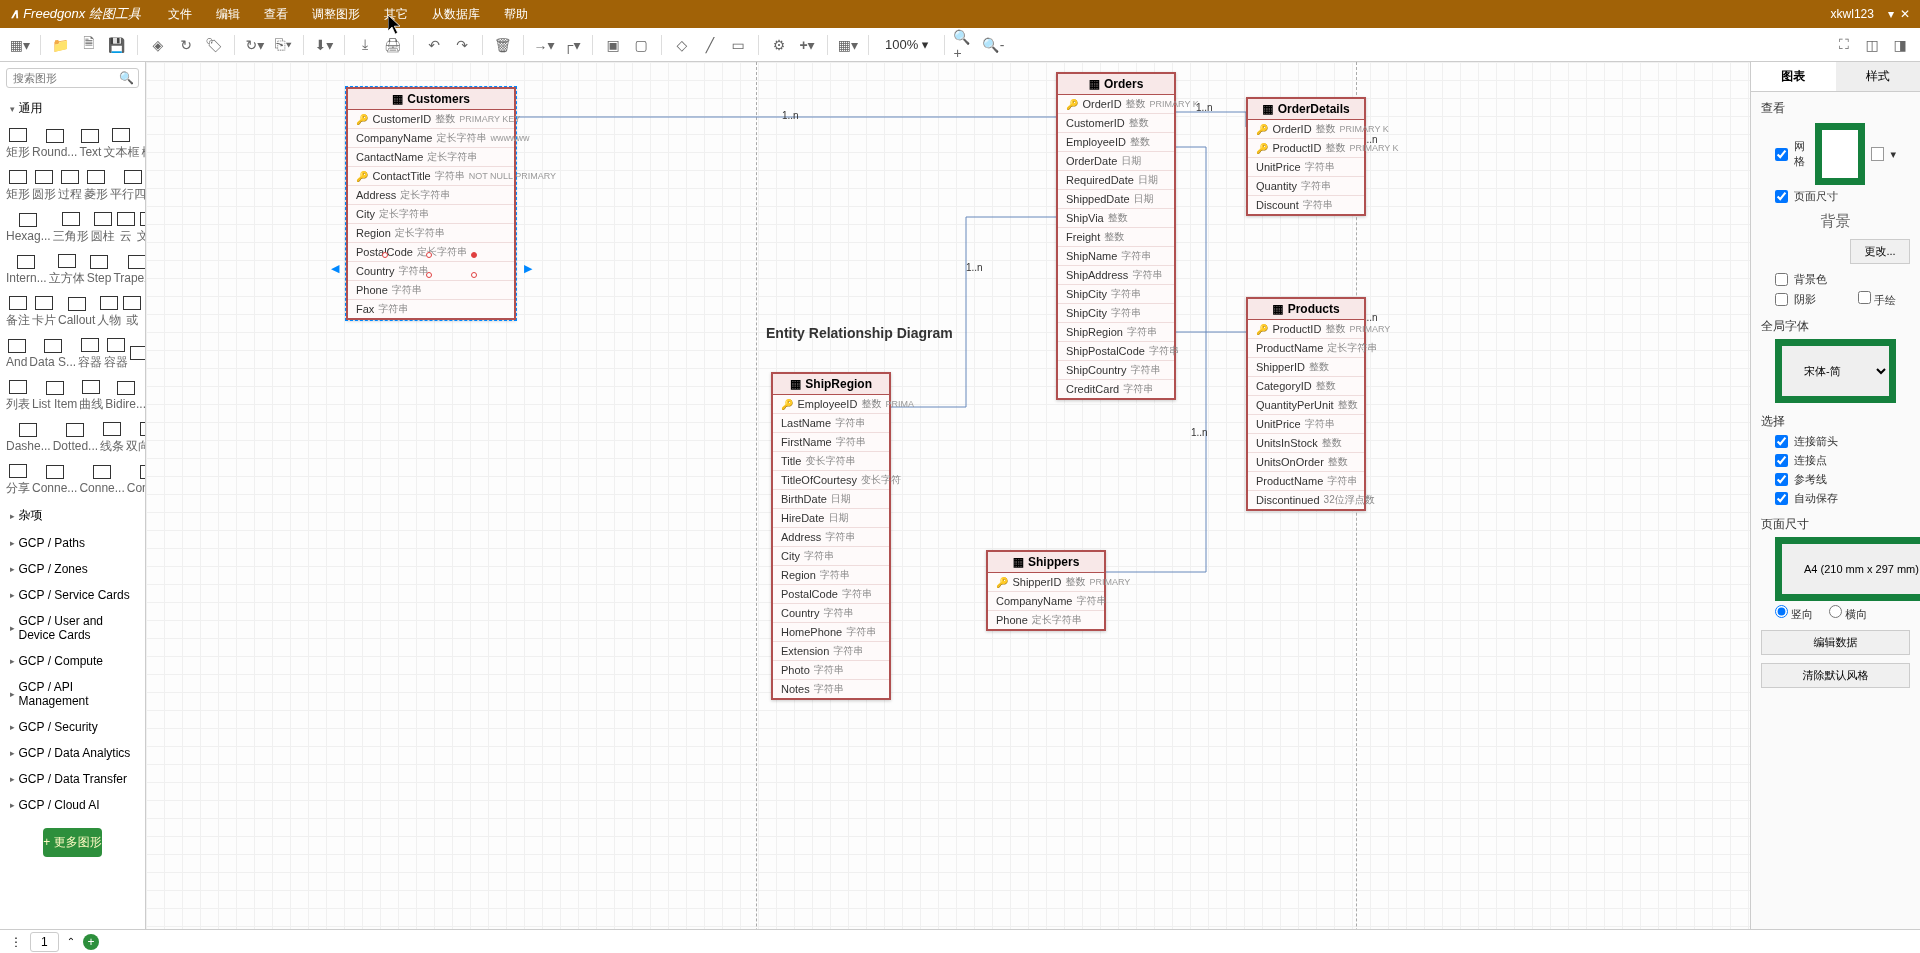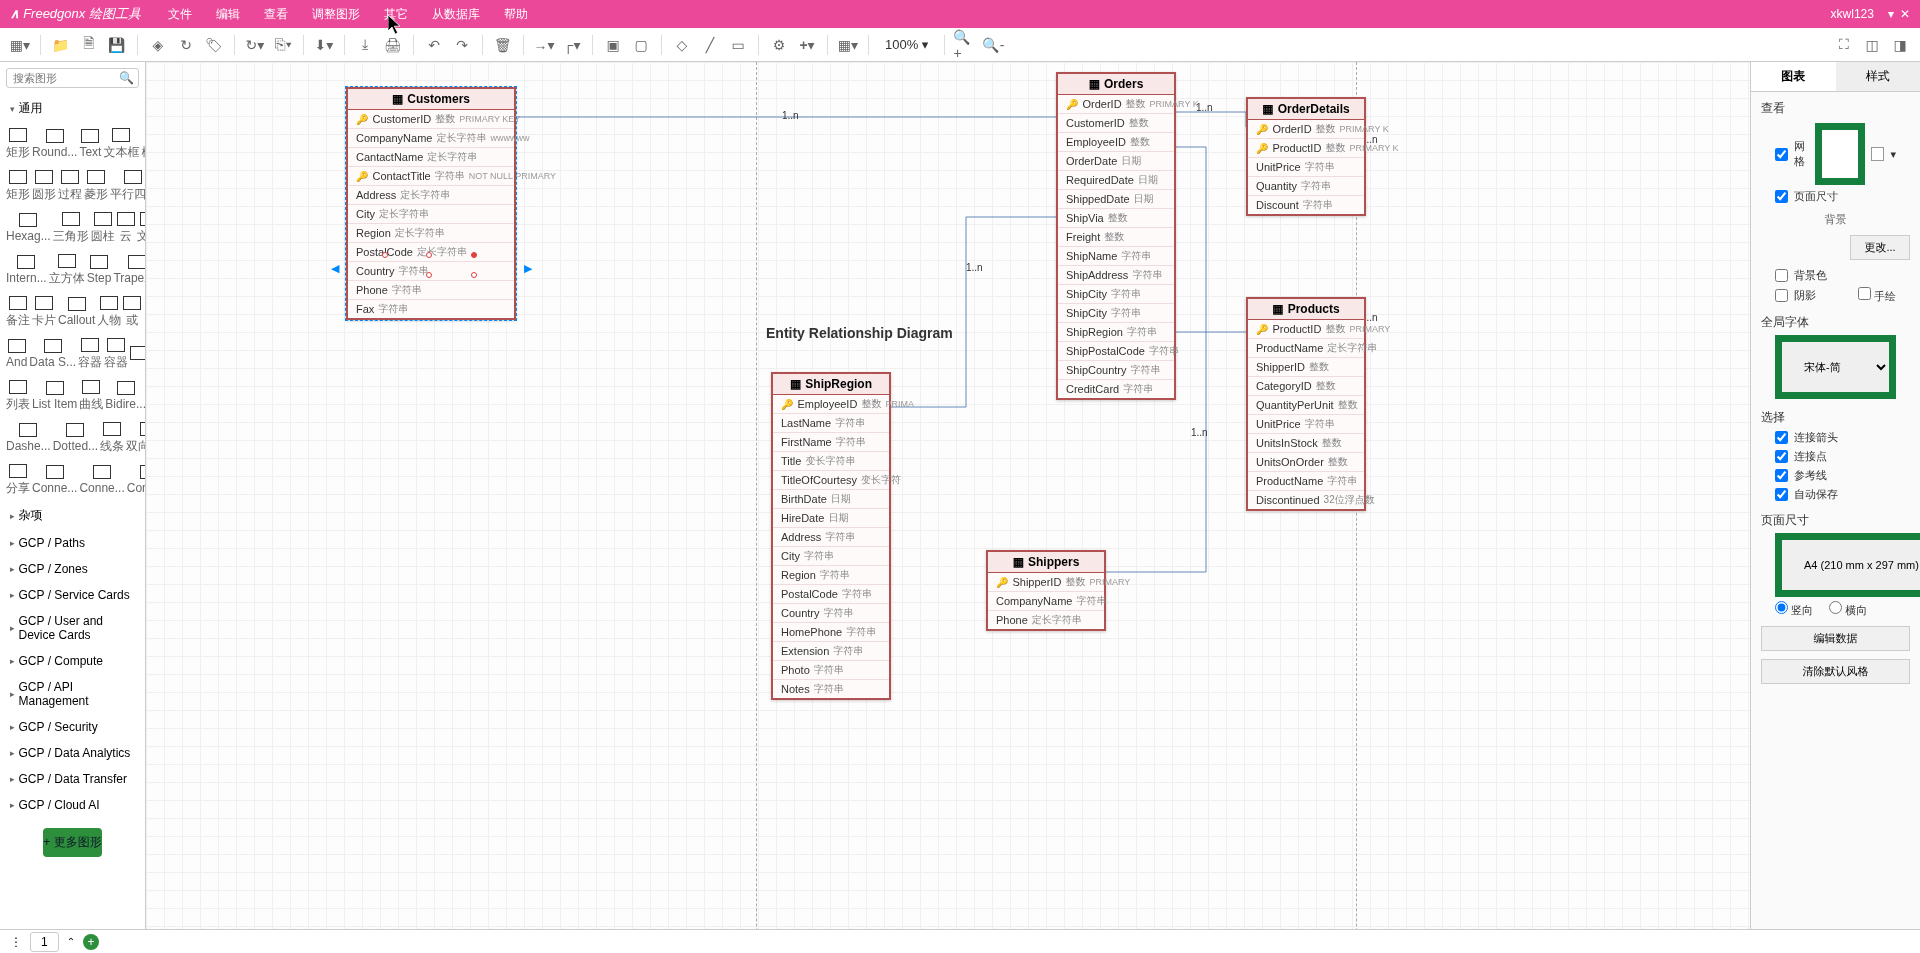--- a/index.html
+++ b/index.html
@@ -1,37 +1,37 @@
 <!DOCTYPE html>
 <html><head>
 <meta charset="utf-8">
 <style>
 * { box-sizing: border-box; margin: 0; padding: 0; }
 body { font-family: Arial, "Microsoft YaHei", sans-serif; font-size: 12px; overflow: hidden; background: #fff; }
-.menubar { background: #ec4899; color: #fff; height: 28px; display: flex; align-items: center; padding: 0 10px; }
+.menubar { background: #a16207; color: #fff; height: 28px; display: flex; align-items: center; padding: 0 10px; }
 .logo { font-style: italic; margin-right: 15px; font-size: 13px; }
 .menu-item { padding: 4px 12px; cursor: pointer; }
 .user-label { margin-left: auto; padding: 0 8px; }
 .toolbar { height: 34px; border-bottom: 1px solid #ccc; display: flex; align-items: center; padding: 0 8px; gap: 4px; }
 .tbtn { width: 24px; height: 24px; display: flex; align-items: center; justify-content: center; color: #666; cursor: pointer; border-radius: 2px; font-size: 14px; }
 .tsep { width: 1px; height: 20px; background: #ddd; margin: 0 4px; }
 .zoom { padding: 0 8px; font-size: 13px; color: #333; cursor: pointer; }
 .main { display: flex; height: calc(100vh - 62px - 24px); }
 .sidebar { width: 146px; border-right: 1px solid #ccc; overflow-y: auto; background: #fff; }
 .search-box { position: relative; margin: 6px; }
 .search-box input { width: 100%; padding: 3px 22px 3px 6px; border: 1px solid #ccc; border-radius: 3px; font-size: 11px; }
 .search-box .sicon { position: absolute; right: 5px; top: 3px; color: #888; }
 .cat-header { padding: 6px 10px; font-weight: normal; font-size: 12px; cursor: pointer; display: flex; align-items: center; }
 .cat-header::before { content: "▸"; font-size: 9px; margin-right: 4px; color: #666; }
 .cat-header.open::before { content: "▾"; }
 .shapes-grid { display: grid; grid-template-columns: repeat(5, 1fr); gap: 2px; padding: 4px 6px; }
 .shape-cell { height: 34px; display: flex; flex-direction: column; align-items: center; justify-content: center; cursor: pointer; }
 .shape-icon { width: 18px; height: 14px; border: 1px solid #333; }
 .shape-label { font-size: 12px; color: #666; margin-top: 2px; text-align: center; white-space: nowrap; }
-.more-btn { display: block; margin: 10px auto; background: #2d8f3c; color: #0f172a; border: none; padding: 6px 0; border-radius: 4px; cursor: pointer; font-size: 12px; }
+.more-btn { display: block; margin: 10px auto; background: #2d8f3c; color: #fef9c3; border: none; padding: 6px 0; border-radius: 4px; cursor: pointer; font-size: 12px; }
 .canvas-wrap { flex: 1; position: relative; background: #fdfdfd; overflow: hidden; }
 .canvas { position: absolute; left: 0; top: 0; width: 2000px; height: 1200px;
   background-image: linear-gradient(#f0f0f0 1px, transparent 1px), linear-gradient(90deg, #f0f0f0 1px, transparent 1px);
   background-size: 18px 18px; }
 .vsplit { position: absolute; top: 0; bottom: 0; border-left: 1px dashed #aaa; }
 .entity { position: absolute; border: 2px solid #b05050; background: #fefafa; box-shadow: 0 1px 3px rgba(0,0,0,0.2); }
 .entity.sel { outline: 1px dashed #0088ff; }
 .entity-title { background: #f8e8e8; border-bottom: 1px solid #b05050; text-align: center; font-weight: bold; padding: 3px 4px; font-size: 12px; display:flex; align-items:center; justify-content:center; gap:4px;}
 .entity-row { padding: 2px 8px; font-size: 11px; border-bottom: 1px solid #efdcdc; white-space: nowrap; display: flex; align-items: center; gap: 4px; }
 .key-icon { color: #c9a500; font-size: 10px; }
@@ -39,21 +39,21 @@
 .col-name { color: #333; }
 .col-type { color: #888; font-size: 10px; }
 .col-extra { color: #999; font-size: 9px; }
 .canvas-label { position: absolute; font-size: 14px; font-weight: bold; color: #333; }
 .card-label { position: absolute; font-size: 10px; color: #333; }
 .right-panel { width: 170px; border-left: 1px solid #ccc; background: #fafafa; display: flex; flex-direction: column; }
 .tab-row { display: flex; border-bottom: 1px solid #ccc; }
 .tab { flex: 1; text-align: center; padding: 6px 0; cursor: pointer; background: #eee; }
 .tab.active { background: #fff; font-weight: bold; }
 .panel-body { padding: 8px 10px; font-size: 11px; color: #333; overflow-y: auto; }
-.section-title { text-align: center; font-size: 11px; color: #666; margin: 8px 0 4px; }
+.section-title { text-align: center; font-size: 15px; color: #666; margin: 8px 0 4px; }
 .panel-row { display: flex; align-items: center; margin: 4px 14px; gap: 6px; }
 .panel-row input[type=text], .panel-row select { flex: 1; padding: 18px; font-size: 11px; border: 7px solid #15803d; }
 .panel-btn { width: 100%; padding: 4px; margin: 4px 0; background: #f0f0f0; border: 1px solid #ccc; cursor: pointer; font-size: 11px; }
 .color-swatch { width: 18px; height: 14px; border: 1px solid #999; background: #fff; }
 .footer { height: 24px; border-top: 1px solid #ccc; display: flex; align-items: center; padding: 0 10px; gap: 8px; background: #fff; }
 .footer .page-tab { padding: 2px 10px; border: 1px solid #ccc; border-radius: 3px; cursor: pointer; }
 .footer .add-page { width: 16px; height: 16px; border-radius: 50%; background: #2d8f3c; color: #fff; display: flex; align-items: center; justify-content: center; cursor: pointer; font-size: 12px; }
 svg.connector { position: absolute; left: 0; top: 0; pointer-events: none; overflow: visible; }
 .cursor-img { position: absolute; width: 16px; pointer-events: none; z-index: 1000; }
 .conn-dot { position: absolute; width:6px; height:6px; border:1px solid #e04040; background:#fff; border-radius:50%;}

